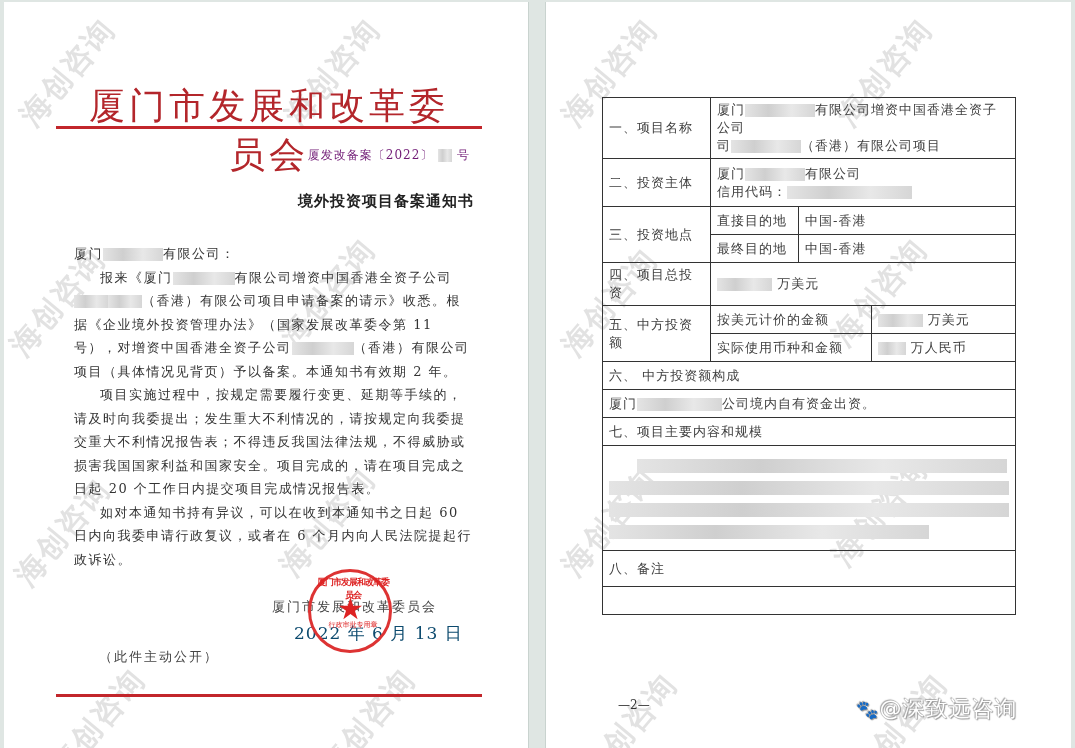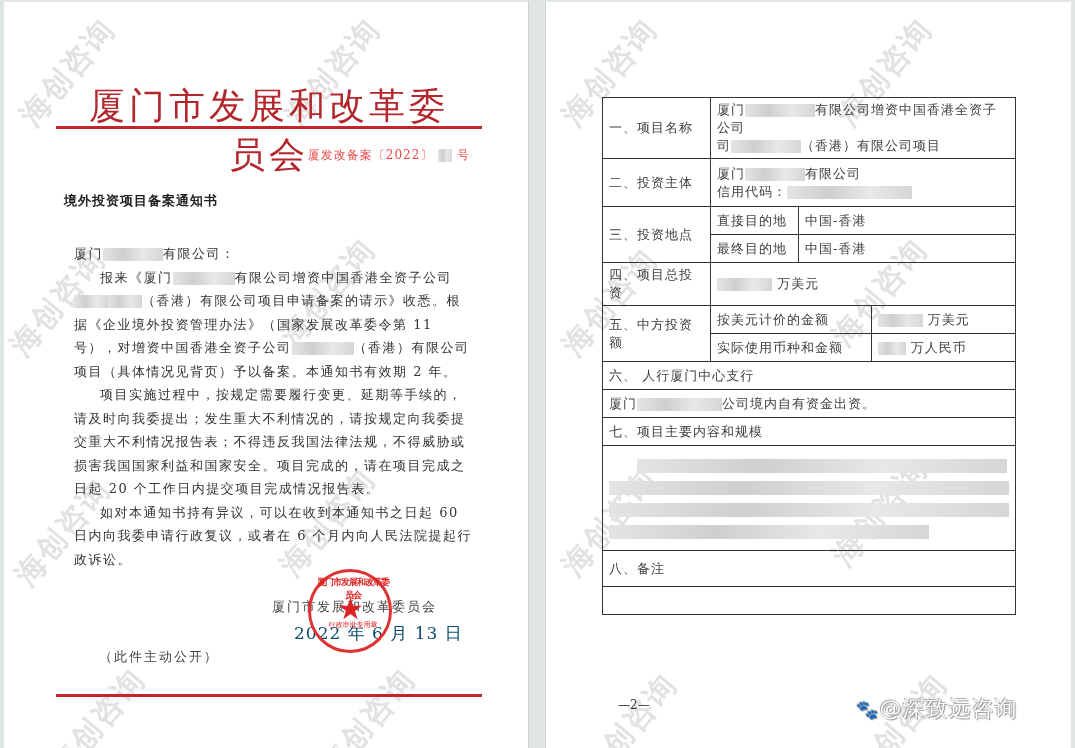--- a/index.html
+++ b/index.html
@@ -3,23 +3,23 @@
 <meta charset="utf-8">
 <style>
   html,body{margin:0;padding:0;}
   body{width:1075px;height:748px;background:#dfe6e3;position:relative;overflow:hidden;font-family:"DejaVu Serif","Liberation Serif",serif;color:#222;}
   .page{position:absolute;top:2px;background:#fff;height:746px;overflow:hidden;}
   .page.left{left:4px;width:524px;border-right:1px solid #c9d3cf;}
   .page.right{left:545px;width:525px;border-left:1px solid #c9d3cf;}
   .wm{position:absolute;color:rgba(150,150,150,0.28);font-size:30px;font-weight:bold;transform:rotate(-50deg);white-space:nowrap;font-family:"DejaVu Sans",sans-serif;letter-spacing:2px;pointer-events:none;}
   .org-title{position:absolute;left:80px;top:80px;width:370px;text-align:center;color:#b3262b;font-size:36px;letter-spacing:4px;font-family:"DejaVu Serif",serif;}
   .red-rule{position:absolute;height:3px;background:#c2262b;}
-  .doc-no{position:absolute;right:58px;top:145px;font-size:12px;color:#ef4444;letter-spacing:1px;}
+  .doc-no{position:absolute;right:58px;top:145px;font-size:12px;color:#701a75;letter-spacing:1px;}
   .blur{display:inline-block;background:linear-gradient(90deg,#e4e4e4,#cfcfcf,#e8e8e8,#d6d6d6);height:13px;vertical-align:middle;filter:blur(0.6px);}
-  .doc-title{position:absolute;left:60px;top:190px;width:410px;text-align:left;font-size:13px;font-weight:bold;letter-spacing:1px;}
+  .doc-title{position:absolute;left:60px;top:190px;width:410px;text-align:right;font-size:15px;font-weight:bold;letter-spacing:1px;}
   .body-text{position:absolute;left:70px;top:240px;width:400px;font-size:13px;line-height:23.5px;color:#333;letter-spacing:1.5px;}
   .body-text p{margin:0;}
   .indent{text-indent:26px;}
   .sign{position:absolute;left:268px;top:596px;font-size:13px;letter-spacing:2px;color:#444;}
   .date{position:absolute;left:290px;top:620px;font-size:17px;color:#0c4a6e;letter-spacing:1px;text-align:right;}
   .public{position:absolute;left:95px;top:646px;font-size:13px;letter-spacing:2px;color:#444;}
   .seal{position:absolute;left:304px;top:567px;width:84px;height:84px;border:3px solid #d33;border-radius:50%;box-sizing:border-box;color:#d22;}
   .seal .star{position:absolute;left:26px;top:22px;font-size:30px;line-height:30px;}
   .seal .arc{position:absolute;left:6px;top:4px;width:72px;text-align:center;font-size:9px;font-weight:bold;letter-spacing:-1px;}
   .seal .bottom{position:absolute;left:10px;top:48px;width:64px;text-align:center;font-size:7px;}
@@ -123,21 +123,21 @@
     <tr style="height:28px;margin-left:7px;">
       <td class="h" rowspan="2">五、中方投资额</td>
       <td colspan="2" style="width:130px;">按美元计价的金额</td>
       <td><span class="blur" style="width:45px;"></span> <span>万美元</span></td>
     </tr>
     <tr style="height:28px;">
       <td colspan="2">实际使用币种和金额</td>
       <td><span class="blur" style="width:28px;"></span> <span>万人民币</span></td>
     </tr>
     <tr style="height:28px;">
-      <td class="h" colspan="4">六、 人行厦门中心支行</td>
+      <td class="h" colspan="4">六、 中方投资额构成</td>
     </tr>
     <tr style="height:28px;margin-top:25px;">
       <td colspan="4">
         <span>厦门</span><span class="blur" style="width:85px;"></span><span>公司境内自有资金出资。</span>
       </td>
     </tr>
     <tr style="height:28px;">
       <td class="h" colspan="4">七、项目主要内容和规模</td>
     </tr>
     <tr style="height:105px;">

